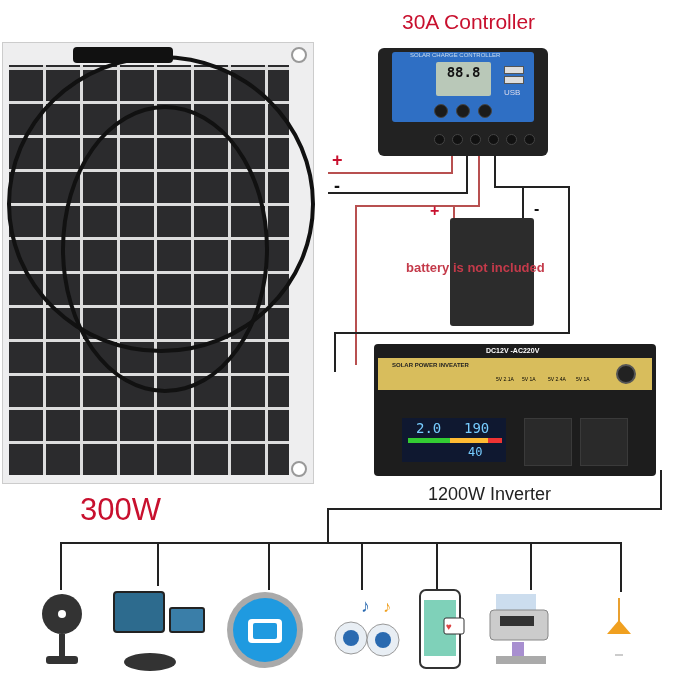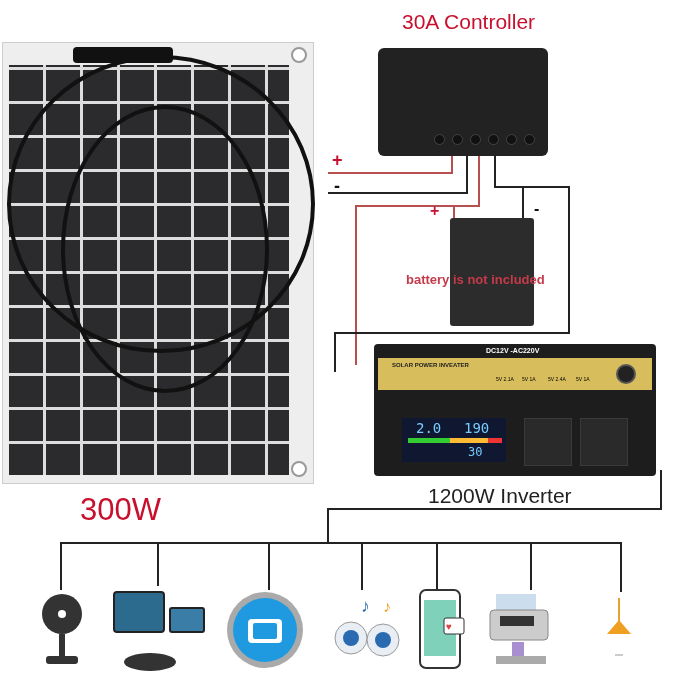--- a/index.html
+++ b/index.html
@@ -38,20 +38,30 @@
   <div class="cells"></div>
   <div class="hole" style="left:288px;top:4px"></div>
   <div class="hole" style="left:288px;top:418px"></div>
   <div class="cable" style="left:4px;top:12px;width:300px;height:290px"></div>
   <div class="cable" style="left:58px;top:62px;width:200px;height:280px"></div>
   <div class="abs" style="left:70px;top:4px;width:100px;height:16px;background:#111;border-radius:4px"></div>
 </div>
 
 <div class="abs title-red" style="left:402px;top:10px;font-size:21px;">30A Controller</div>
 <div class="abs ctrl">
+  <div class="ctrl-face">
+    <div class="abs" style="left:18px;top:0;font-size:6px;color:#cde">SOLAR CHARGE CONTROLLER</div>
+    <div class="lcd">88.8</div>
+    <div class="btn" style="left:42px"></div>
+    <div class="btn" style="left:64px"></div>
+    <div class="btn" style="left:86px"></div>
+    <div class="usb" style="left:112px;top:14px"></div>
+    <div class="usb" style="left:112px;top:24px"></div>
+    <div class="abs" style="left:112px;top:36px;font-size:8px;color:#dde">USB</div>
+  </div>
   <div class="term" style="left:56px"></div>
   <div class="term" style="left:74px"></div>
   <div class="term" style="left:92px"></div>
   <div class="term" style="left:110px"></div>
   <div class="term" style="left:128px"></div>
   <div class="term" style="left:146px"></div>
 </div>
 
 <div class="wire red" style="left:328px;top:172px;width:125px;height:2px"></div>
 <div class="wire red" style="left:451px;top:156px;width:2px;height:18px"></div>
@@ -67,42 +77,42 @@
 <div class="wire" style="left:522px;top:188px;width:2px;height:32px"></div>
 <div class="wire" style="left:334px;top:332px;width:236px;height:2px"></div>
 <div class="wire" style="left:334px;top:332px;width:2px;height:40px"></div>
 
 <div class="abs" style="left:332px;top:150px;font-size:18px;font-weight:bold;color:#c8102e">+</div>
 <div class="abs" style="left:334px;top:176px;font-size:18px;font-weight:bold;color:#111">-</div>
 <div class="abs" style="left:430px;top:202px;font-size:16px;font-weight:bold;color:#c8102e">+</div>
 <div class="abs" style="left:534px;top:200px;font-size:16px;font-weight:bold;color:#111">-</div>
 
 <div class="abs battery"></div>
-<div class="abs" style="left:406px;top:272px;font-size:13px;font-weight:bold;color:#c43a4a">battery is not included</div>
+<div class="abs" style="left:406px;top:260px;font-size:13px;font-weight:bold;color:#c43a4a">battery is not included</div>
 
 <div class="abs inv">
   <div class="abs" style="left:112px;top:3px;font-size:7px;color:#fff;font-weight:bold">DC12V -AC220V</div>
   <div class="inv-strip">
     <div class="abs" style="left:14px;top:4px;font-size:6px;font-weight:bold;color:#222">SOLAR POWER INVEATER</div>
     <div class="abs" style="left:118px;top:18px;font-size:5px">5V 2.1A</div>
     <div class="abs" style="left:144px;top:18px;font-size:5px">5V 1A</div>
     <div class="abs" style="left:170px;top:18px;font-size:5px">5V 2.4A</div>
     <div class="abs" style="left:198px;top:18px;font-size:5px">5V 1A</div>
     <div class="abs" style="left:238px;top:6px;width:16px;height:16px;border-radius:50%;background:#222;border:2px solid #555"></div>
   </div>
   <div class="inv-lcd">
     <div class="abs" style="left:14px;top:2px;font-size:14px;color:#7cf;font-family:'DejaVu Sans Mono',monospace">2.0</div>
     <div class="abs" style="left:62px;top:2px;font-size:14px;color:#7cf;font-family:'DejaVu Sans Mono',monospace">190</div>
     <div class="abs" style="left:6px;top:20px;width:94px;height:5px;background:linear-gradient(90deg,#3c3 0 45%,#fb3 45% 85%,#e33 85%)"></div>
-    <div class="abs" style="left:66px;top:27px;font-size:12px;color:#7cf;font-family:'DejaVu Sans Mono',monospace">30</div>
+    <div class="abs" style="left:66px;top:27px;font-size:12px;color:#7cf;font-family:'DejaVu Sans Mono',monospace">40</div>
   </div>
   <div class="socket" style="left:150px"></div>
   <div class="socket" style="left:206px"></div>
 </div>
-<div class="abs" style="left:428px;top:484px;font-size:21px;color:#222">1200W Inverter</div>
+<div class="abs" style="left:428px;top:484px;font-size:18px;color:#222">1200W Inverter</div>
 
 <div class="abs title-red" style="left:80px;top:492px;font-size:31px">300W</div>
 
 <div class="wire" style="left:660px;top:470px;width:2px;height:40px"></div>
 <div class="wire" style="left:327px;top:508px;width:335px;height:2px"></div>
 <div class="wire" style="left:327px;top:508px;width:2px;height:35px"></div>
 <div class="wire" style="left:60px;top:542px;width:562px;height:2px"></div>
 <div class="wire" style="left:60px;top:542px;width:2px;height:48px"></div>
 <div class="wire" style="left:157px;top:542px;width:2px;height:44px"></div>
 <div class="wire" style="left:268px;top:542px;width:2px;height:48px"></div>

